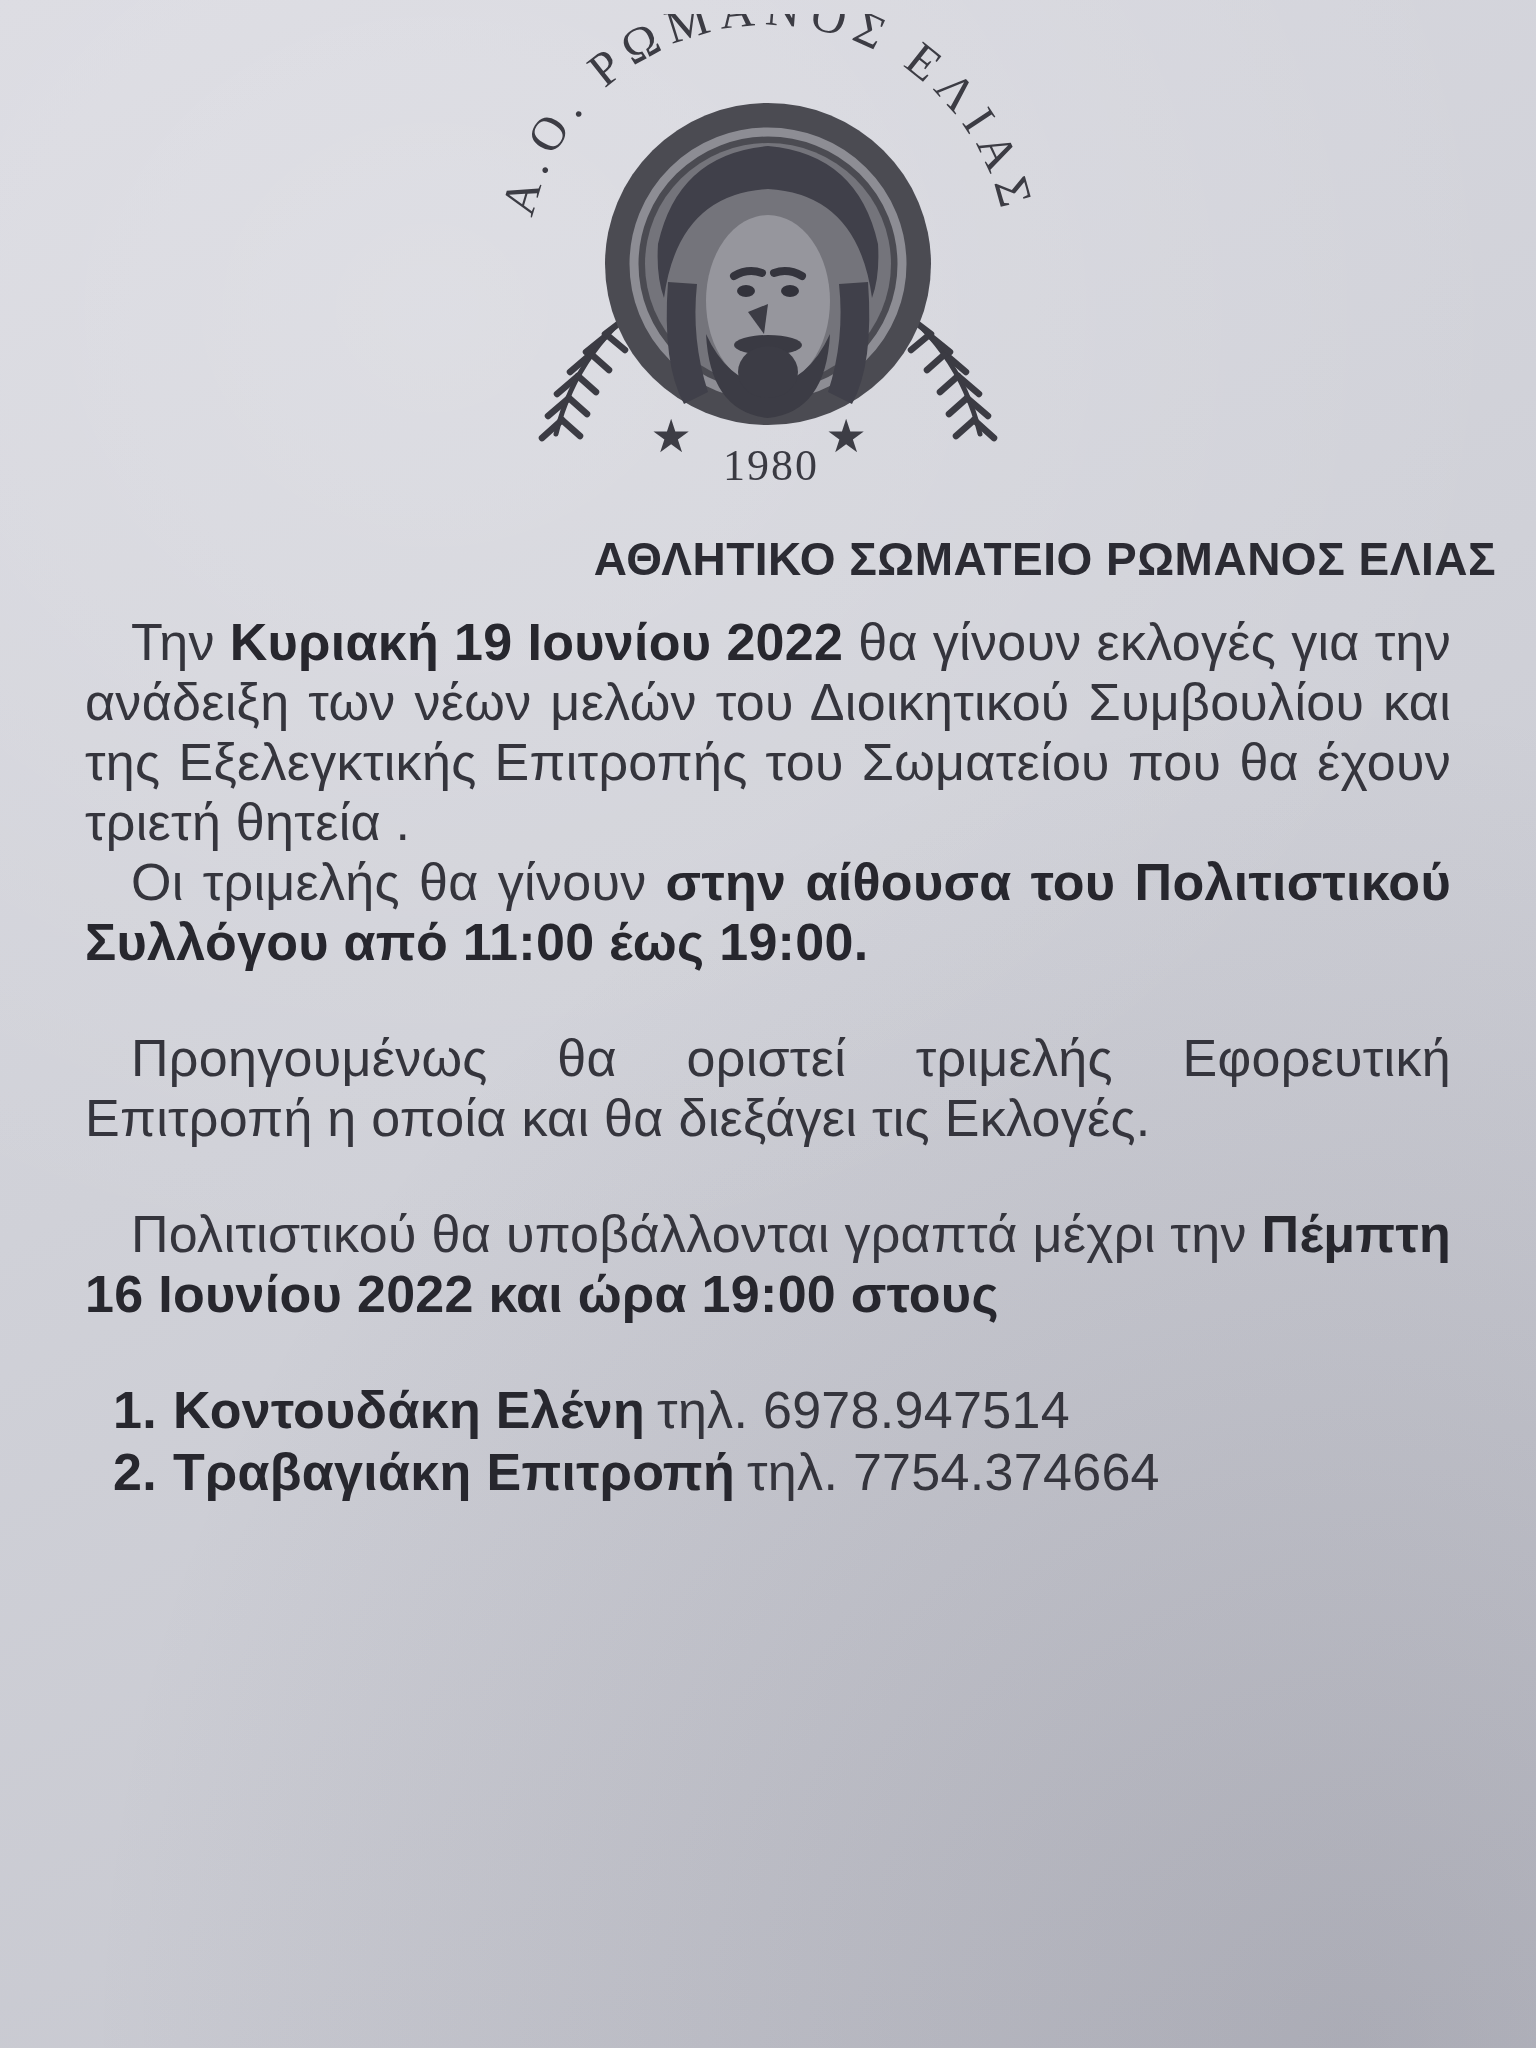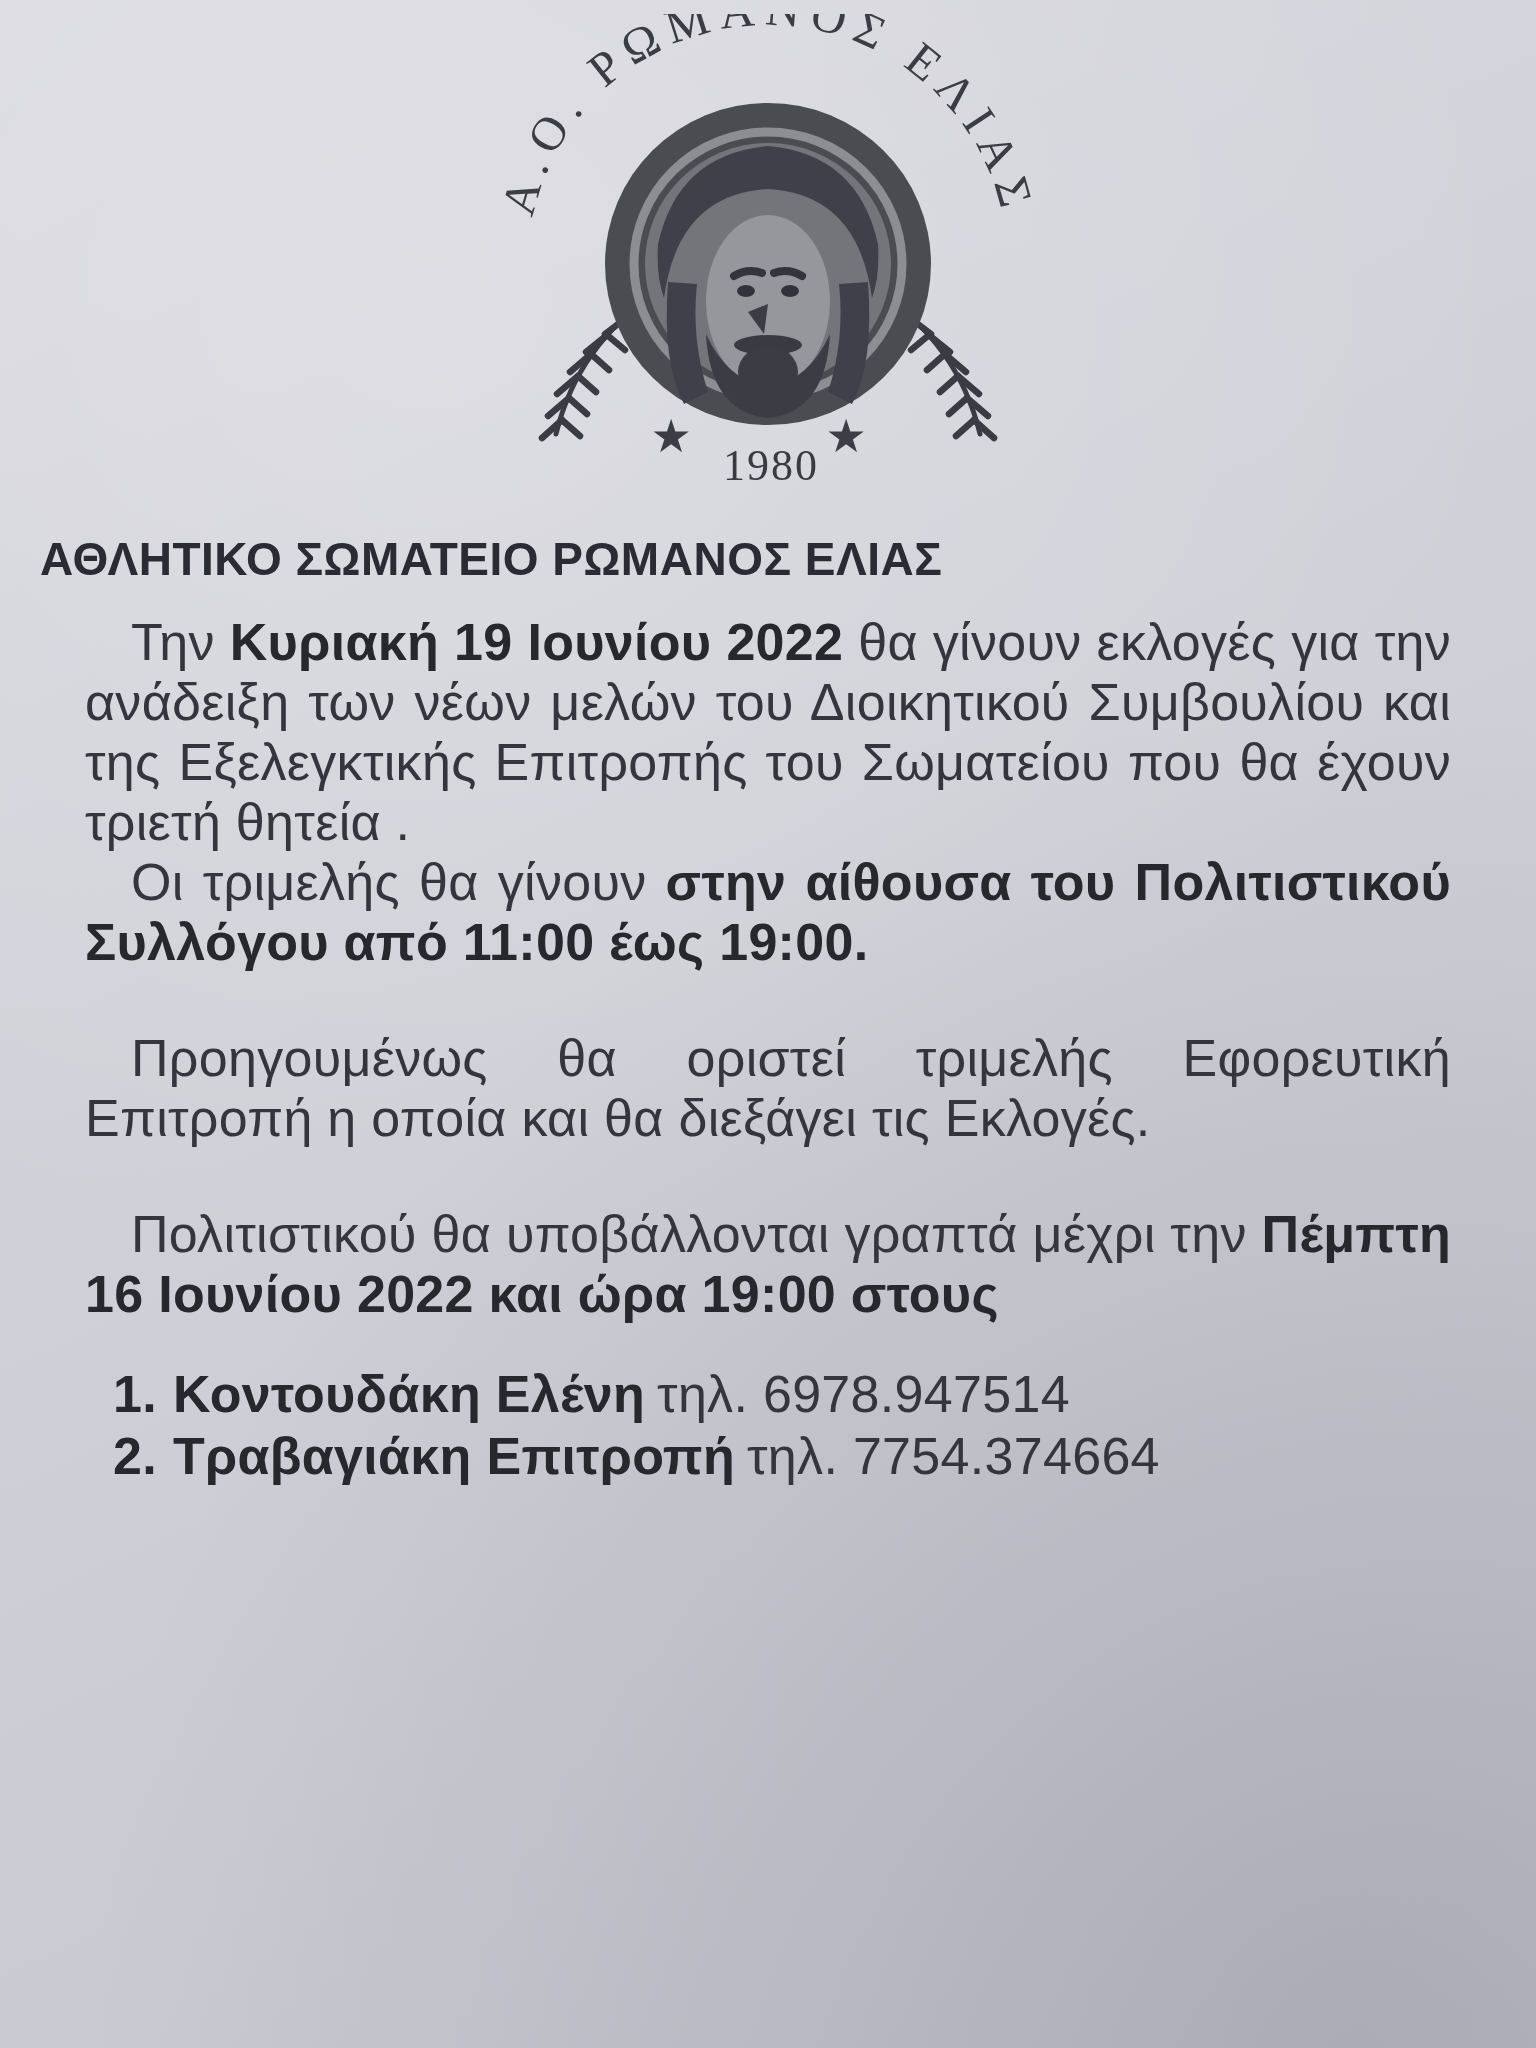--- a/index.html
+++ b/index.html
@@ -9,34 +9,34 @@
       radial-gradient(120% 80% at 28% 15%, rgba(255,255,255,.20), rgba(255,255,255,0) 60%),
       radial-gradient(150% 120% at 88% 100%, rgba(35,35,55,.16), rgba(0,0,0,0) 55%),
       linear-gradient(155deg,#d9d9e0 0%,#d0d1d8 45%,#c4c5cd 100%);
     font-family:"Liberation Sans","DejaVu Sans",sans-serif;
     color:#35353d;
   }
   .page{position:absolute;inset:0;}
   .logo{display:block;margin:14px auto 0;}
   .title{
     margin:44px 40px 3px 40px;
-    text-align:left;font-weight:bold;font-size:46px;letter-spacing:.5px;
+    text-align:right;font-weight:bold;font-size:46px;letter-spacing:.5px;
     color:#2b2b33;
   }
   .docbody{
     width:1366px;margin:26px auto 0;
     font-size:52px;line-height:60px;letter-spacing:.3px;
     text-align:justify;color:#35353d;
   }
   p.para{margin:0;}
   p.ind{text-indent:46px;}
   p.gap{margin-top:56px;}
   .b{font-weight:bold;color:#27272e;}
   .u{text-decoration:underline;text-decoration-thickness:5px;text-underline-offset:10px;}
-  .contacts{margin-top:40px;padding-left:28px;text-align:left;}
+  .contacts{margin-top:56px;padding-left:28px;text-align:left;}
   .contact{margin:2px 0;}
   .contact .num{font-weight:bold;color:#27272e;margin-right:16px;}
   .contact .name{font-weight:bold;color:#27272e;}
   .contact .phone{margin-left:12px;}
 </style>
 </head>
 <body>
 
 <div class="page">
 

